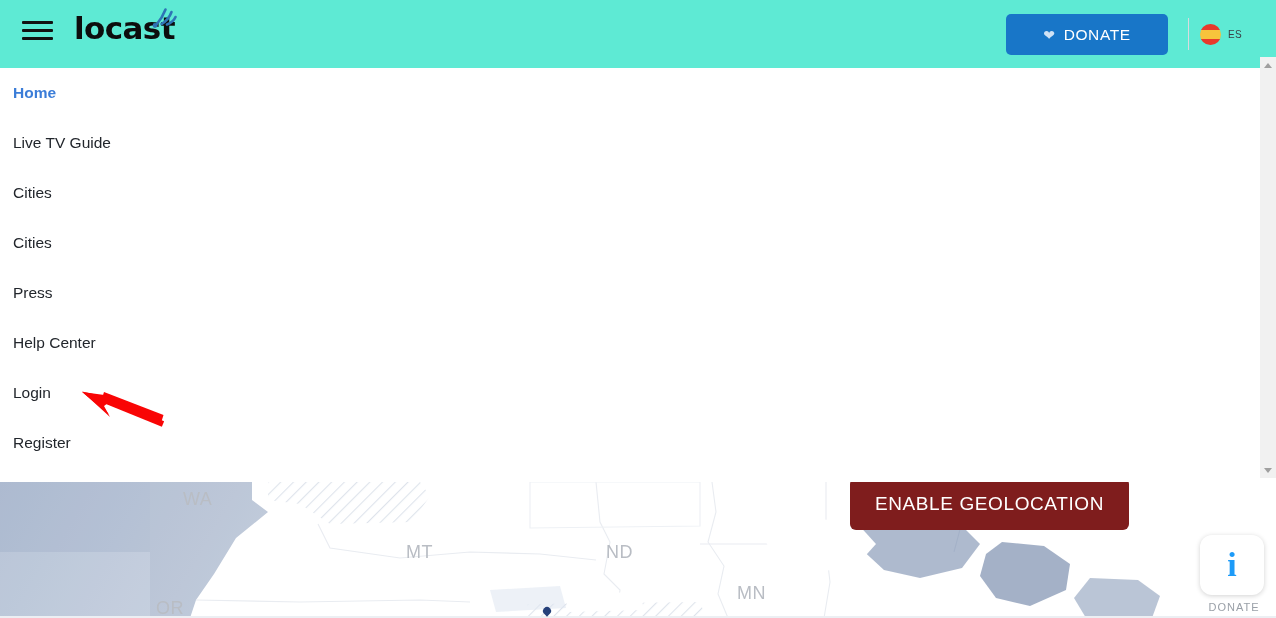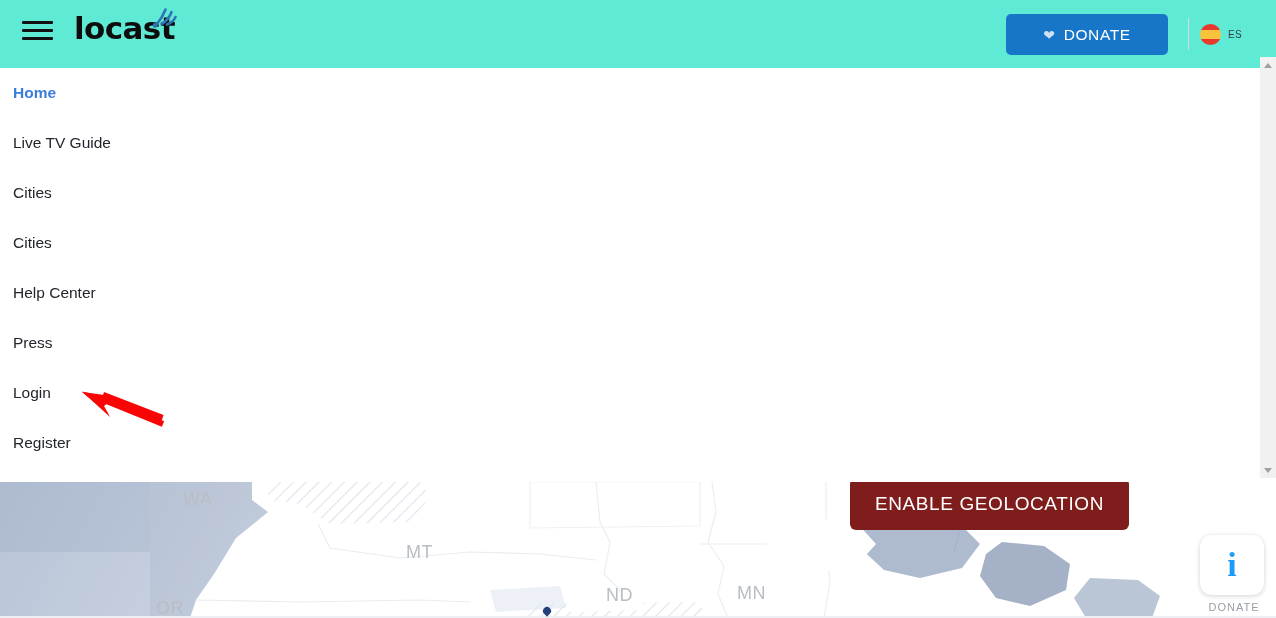--- a/index.html
+++ b/index.html
@@ -399,21 +399,21 @@
         <rect x="0" y="134" width="1276" height="2" fill="#eceff3"></rect>
       </svg>
 
       <svg width="1276" height="136" viewBox="0 0 1276 136" style="pointer-events:none">
         <path d="M 530,0 L 700,0 L 700,44 L 530,46 Z" fill="none" stroke="#eef1f5" stroke-width="1.2"></path>
       </svg>
     </div>
 
     <div class="state-label" style="left:183px; top:489px;">WA</div>
     <div class="state-label" style="left:406px; top:542px;">MT</div>
-    <div class="state-label" style="left:606px; top:542px;margin-top:43px;">ND</div>
+    <div class="state-label" style="left:606px; top:542px;">ND</div>
     <div class="state-label" style="left:156px; top:598px;">OR</div>
     <div class="state-label" style="left:737px; top:583px;">MN</div>
 
     <div class="map-pin" style="left:543px; top:607px;"></div>
 
     <button class="geo-btn">ENABLE GEOLOCATION</button>
 
     <div class="info-widget">
       <div class="i-glyph">i</div>
     </div>
@@ -428,24 +428,24 @@
       <li class="menu-item">
         <span class="label">Live TV Guide</span>
       </li>
       <li class="menu-item">
         <span class="label">Cities</span>
       </li>
       <li class="menu-item">
         <span class="label">Cities</span>
       </li>
       <li class="menu-item">
+        <span class="label">Press</span>
+      </li>
+      <li class="menu-item">
         <span class="label">Help Center</span>
-      </li>
-      <li class="menu-item">
-        <span class="label">Press</span>
       </li>
       <li class="menu-item">
         <span class="label">Login</span>
       </li>
       <li class="menu-item">
         <span class="label">Register</span>
       </li>
     </ul>
   </div>
 

